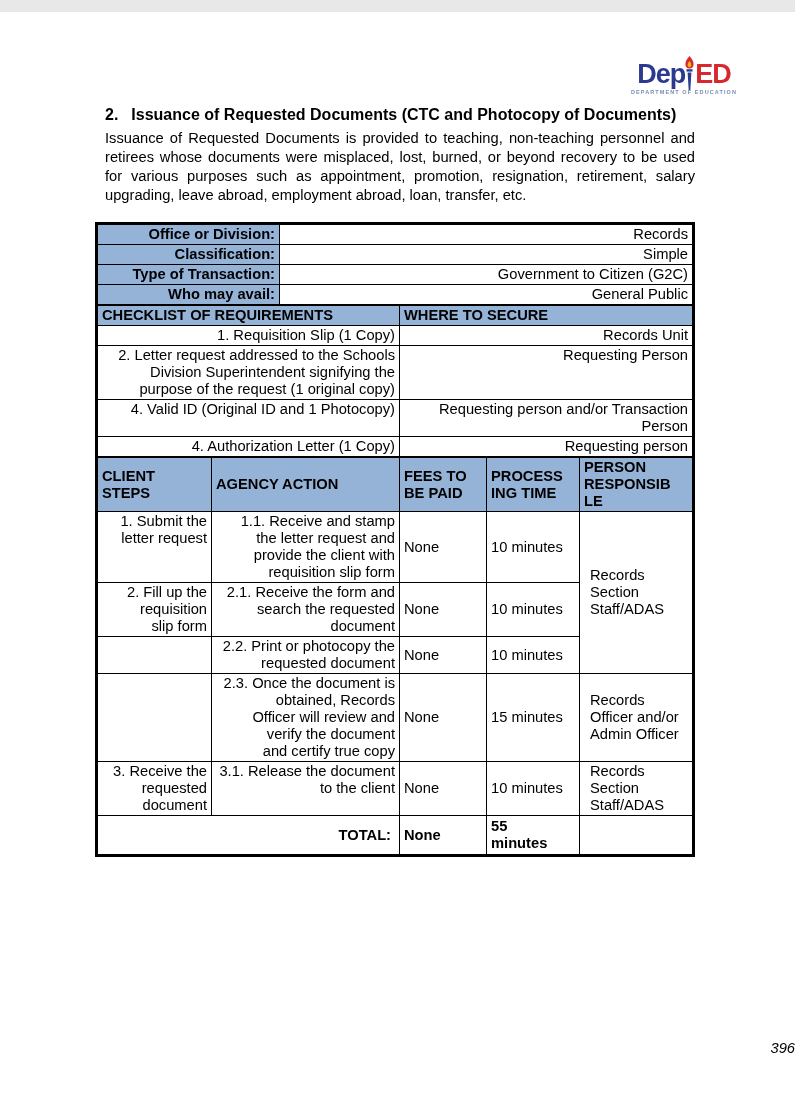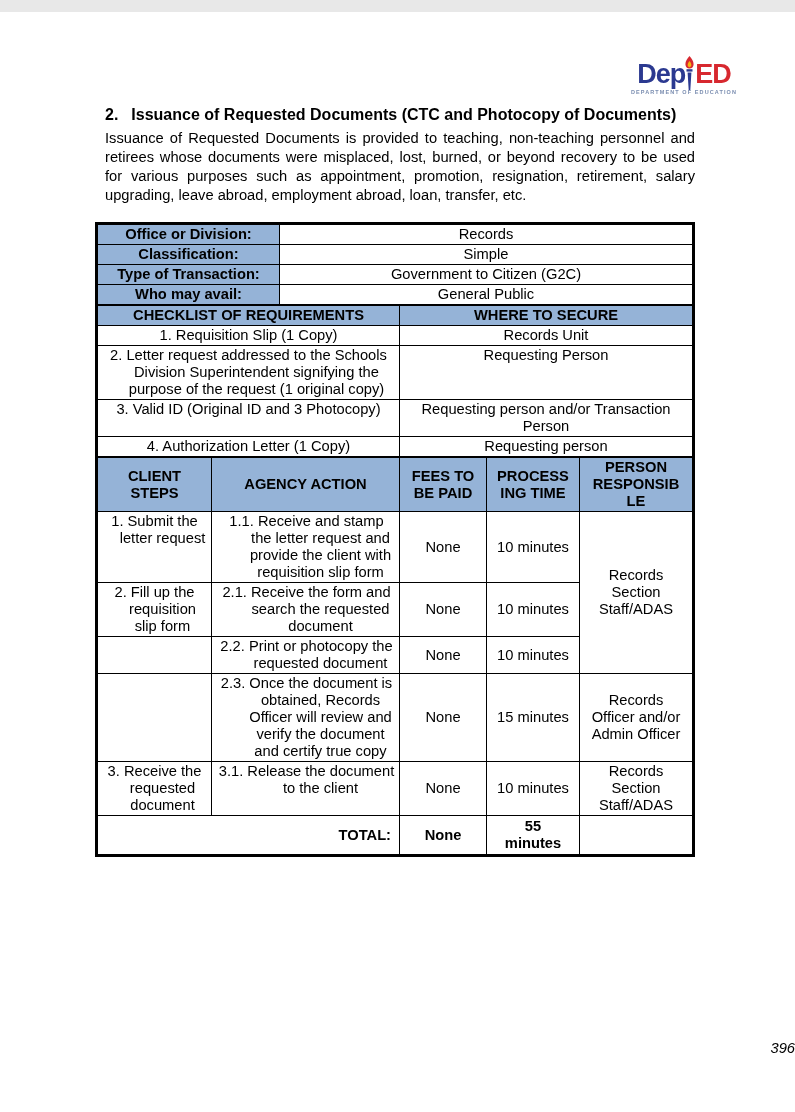--- a/index.html
+++ b/index.html
@@ -32,25 +32,25 @@
     font-size: 14.7px; line-height: 19px; text-align: justify;
   }
 
   
   .tables { margin-top: 17px; border: 2px solid #000; }
   table { width: 100%; border-collapse: collapse; table-layout: fixed; }
   td, th {
     border: 1.4px solid #000;
     padding: 1px 4px;
     font-size: 14.7px; line-height: 17px;
-    vertical-align: top; text-align: center;
+    vertical-align: top; text-align: right;
     overflow: hidden;
   }
   .hdr { background: var(--hdr-bg); font-weight: bold; }
-  th.center, td.center { text-align: center; }
+  th.center, td.center { text-align: left; }
   td.mid, th.mid { vertical-align: middle; }
   .pre { white-space: pre-line; }
   .hang1 { padding-left: 20px; text-indent: -16px; border-radius: 10px; }
   .hang2 { padding-left: 34px; padding-right: 4px; text-indent: -28px; }
   .col-person { padding: 0 10px; }
   .total-label { text-align: right; font-weight: bold; padding-right: 8px; }
   .bold { font-weight: bold; }
   tr.total-row td { height: 36px; }
 
   
@@ -123,21 +123,21 @@
           </tr>
           <tr>
             <td class="hang1">1. Requisition Slip (1 Copy)</td>
             <td>Records Unit</td>
           </tr>
           <tr>
             <td class="hang1">2. Letter request addressed to the Schools Division Superintendent signifying the purpose of the request (1 original copy)</td>
             <td>Requesting Person</td>
           </tr>
           <tr>
-            <td class="hang1">3. Valid ID (Original ID and 3 Photocopy)</td>
+            <td class="hang1">4. Valid ID (Original ID and 1 Photocopy)</td>
             <td>Requesting person and/or Transaction Person</td>
           </tr>
           <tr>
             <td class="hang1">4. Authorization Letter (1 Copy)</td>
             <td>Requesting person</td>
           </tr>
         </tbody>
       </table>
 
       <table>

